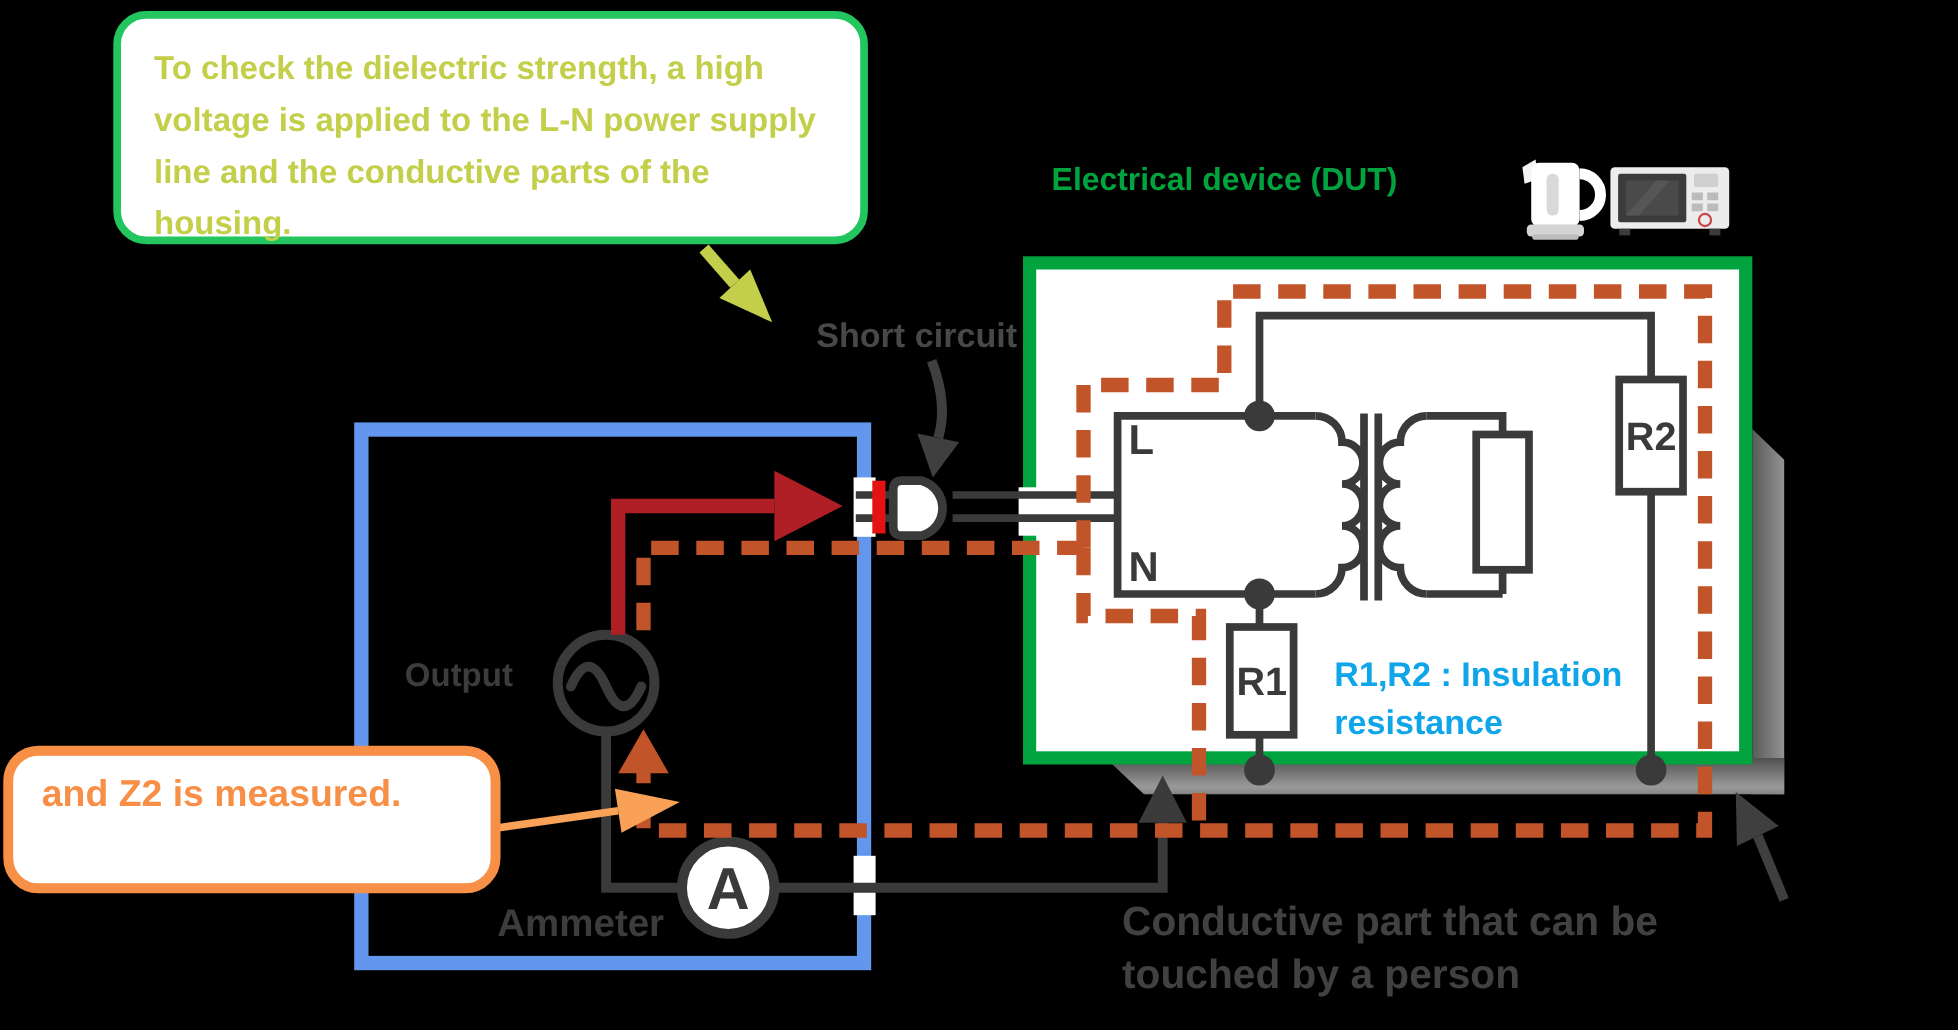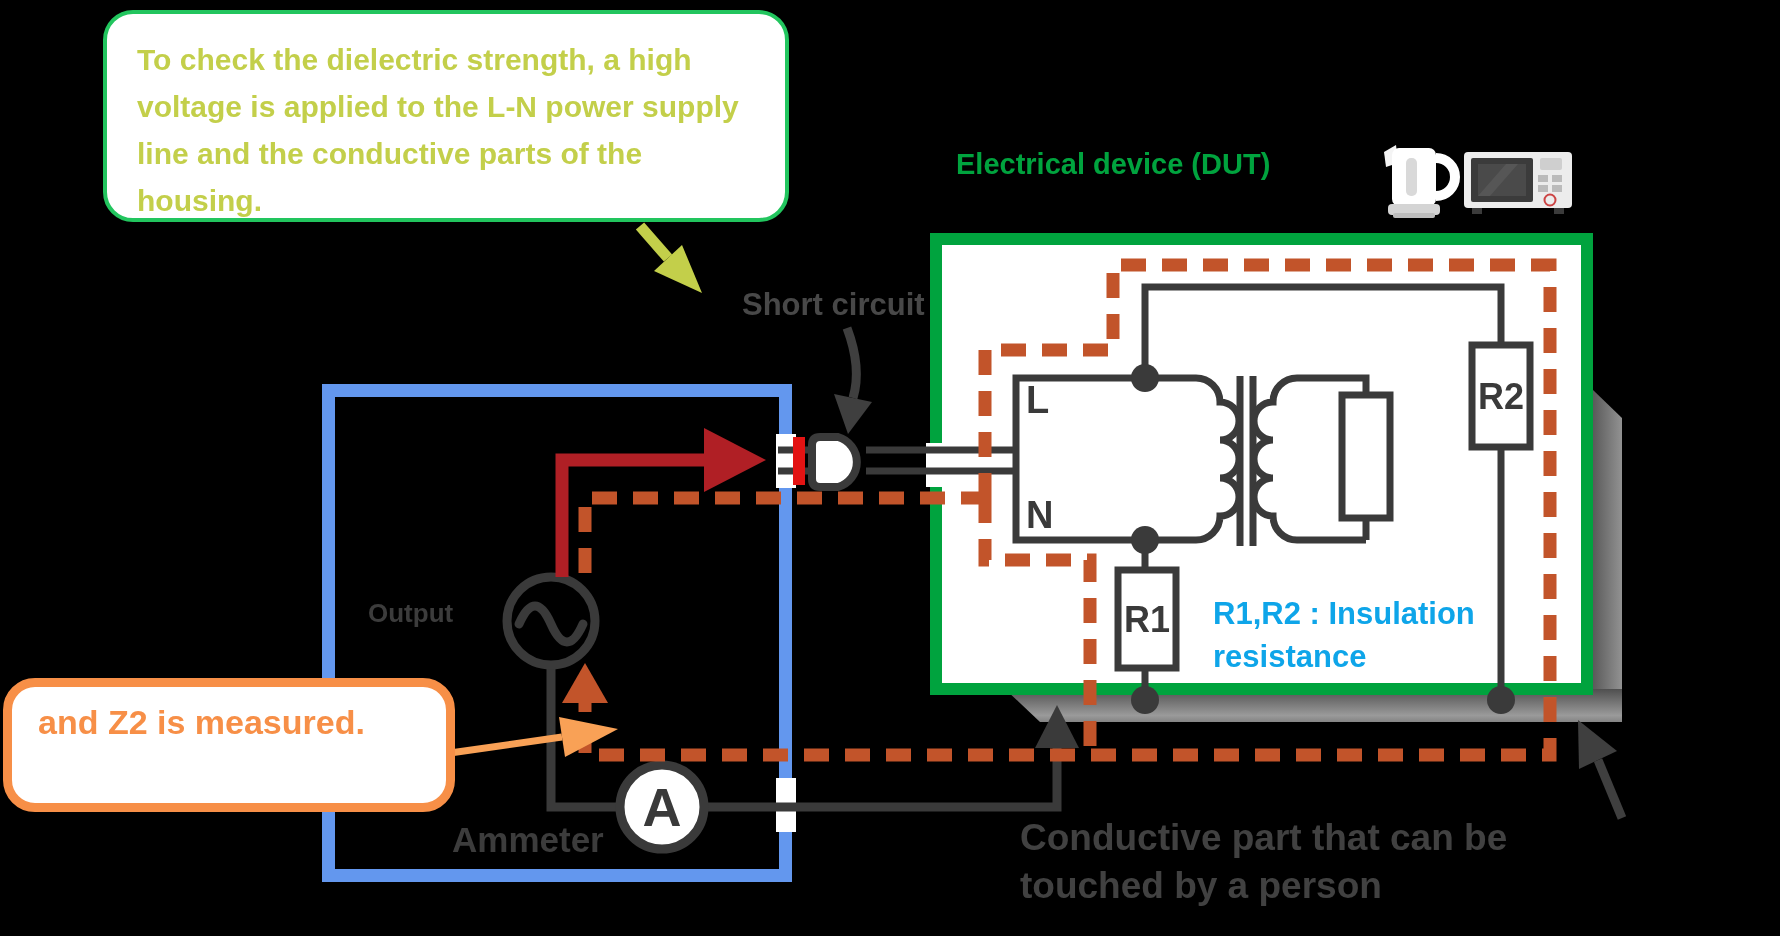--- a/index.html
+++ b/index.html
@@ -1,30 +1,30 @@
 <!DOCTYPE html>
 <html><head>
 <meta charset="utf-8">
 <style>
   html,body{margin:0;padding:0;background:#000;}
   #canvas{position:relative;width:1780px;height:936px;background:#000;overflow:hidden;
           font-family:"Liberation Sans",sans-serif;}
   #shapes{position:absolute;left:0;top:0;z-index:1;}
   .lbl{position:absolute;z-index:2;font-weight:bold;white-space:nowrap;}
   #dielectric-bubble{position:absolute;z-index:2;left:103px;top:10px;width:686px;height:212px;
-      box-sizing:border-box;background:#fff;border:4px solid #22c55e;border-radius:30px;}
+      box-sizing:border-box;background:#fff;border:7px solid #22c55e;border-radius:30px;}
   #dielectric-bubble .txt{margin:22px 0 0 30px;width:622px;font-weight:bold;font-size:30px;
       line-height:47px;color:#c3cf4a;}
   #current-bubble{position:absolute;z-index:2;left:3px;top:678px;width:452px;height:134px;
       box-sizing:border-box;background:#fff;border:9px solid #f78f47;border-radius:32px;}
   #current-bubble .txt{margin:11px 0 0 26px;font-weight:bold;font-size:34px;line-height:48px;color:#f78f47;}
   .dut-title{left:956px;top:148px;font-size:29px;color:#00a33e;}
   .tester-title{left:335px;top:285px;font-size:38px;color:#6397ee;}
   .short-circuit{left:742px;top:287px;font-size:31px;color:#484848;text-align:right;}
-  .output{left:368px;top:598px;font-size:26px;color:#3c3c3c;}
+  .output{left:368px;top:598px;font-size:30px;color:#3c3c3c;}
   .ammeter{left:452px;top:820px;font-size:35px;color:#3c3c3c;}
   .insulation{left:1213px;top:592px;font-size:31px;line-height:43px;color:#0ea5e9;white-space:nowrap;}
   .conductive{left:1020px;top:814px;font-size:37px;line-height:48px;color:#414141;white-space:nowrap;}
 </style>
 </head>
 <body>
 
 <div id="canvas">
 
   <svg id="shapes" width="1780" height="936" viewBox="0 0 1780 936">

